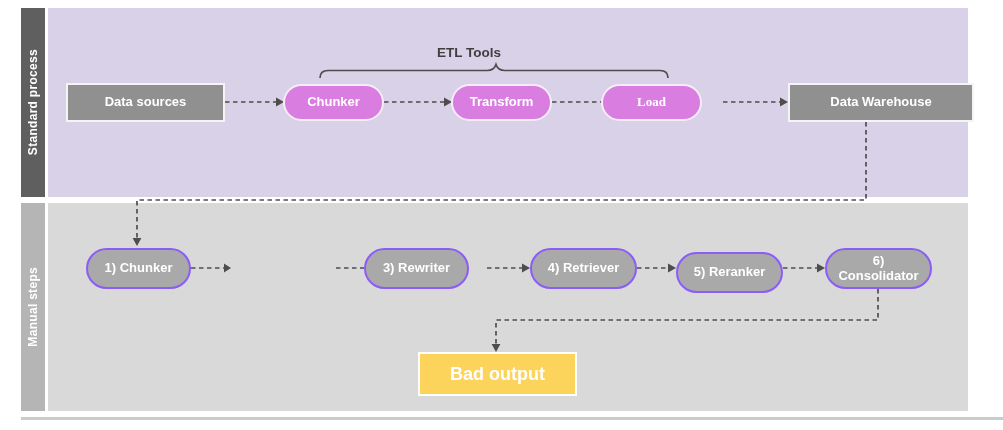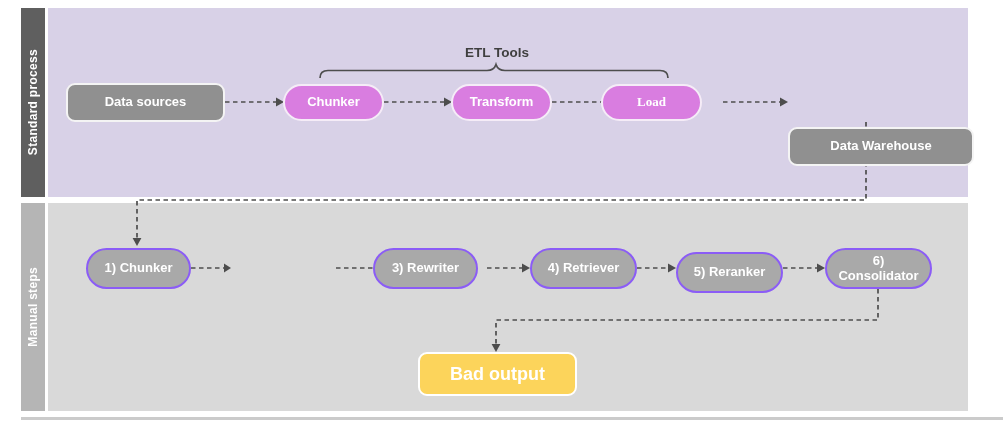--- a/index.html
+++ b/index.html
@@ -22,44 +22,44 @@
     color:#ffffff; font-weight:bold; font-size:12px;
   }
   #lane1-label{top:8px; height:189px; background:var(--lane1-label-bg);}
   #lane2-label{top:203px; height:208px; background:var(--lane2-label-bg);}
   .lane-label .vtxt{writing-mode:vertical-rl; transform:rotate(180deg); letter-spacing:.3px; white-space:nowrap;}
   .bottom-rule{position:absolute; left:21px; right:0; top:417px; height:3px; background:#cbcbcb;}
 
   .node{
     position:absolute; display:flex; align-items:center; justify-content:center;
     color:#ffffff; font-weight:bold; font-size:13px; text-align:center;
-    box-sizing:border-box; line-height:1.15;border-radius:9px;
+    box-sizing:border-box; line-height:1.15;
   }
   .rect{background:var(--node-gray); border:2px solid #f4f4f4;}
   .pill-pink{background:var(--pill-pink); border:2px solid #f5ecf7; border-radius:19px;}
   .pill-gray{background:var(--pill-gray); border:2px solid #8b5cf6; border-radius:21px; padding:0 9px;}
   .rect-yellow{background:var(--bad-output-yellow); border:2px solid #ffffff; font-size:18px;}
 
   #node-data-sources{left:66px; top:83px; width:159px; height:39px;}
   #node-extract{left:283px; top:84px; width:101px; height:37px;}
   #node-transform{left:451px; top:84px; width:101px; height:37px;}
   #node-load{left:601px; top:84px; width:101px; height:37px;font-family:Liberation Serif, serif;}
-  #node-data-warehouse{left:788px; top:83px; width:186px; height:39px;margin-top:44px;}
+  #node-data-warehouse{left:788px; top:83px; width:186px; height:39px;}
 
   #node-step-0{left:86px;  top:248px; width:105px; height:41px;}
   #node-step-1{left:231px; top:248px; width:105px; height:41px;}
-  #node-step-2{left:373px; top:248px; width:105px; height:41px;text-align:right;}
+  #node-step-2{left:364px; top:248px; width:105px; height:41px;text-align:right;}
   #node-step-3{left:530px; top:248px; width:107px; height:41px;}
   #node-step-4{left:676px; top:252px; width:107px; height:41px;}
   #node-step-5{left:825px; top:248px; width:107px; height:41px;}
 
   #node-bad-output{left:418px; top:352px; width:159px; height:44px;}
 
   #etl-label{
-    position:absolute; left:437px; top:45px; width:120px; text-align:center;
+    position:absolute; left:437px; top:45px; width:120px; text-align:left;
     font-weight:bold; font-size:13.5px; color:#3f3f3f;
   }
   svg.overlay{position:absolute; left:0; top:0; pointer-events:none;}
   .conn{stroke:var(--connector); stroke-width:1.7; fill:none; stroke-dasharray:4.5 3.5;}
   .head{fill:var(--connector); stroke:none;}
   .brace{stroke:var(--connector); stroke-width:1.7; fill:none;}
 </style>
 </head>
 <body>
 

